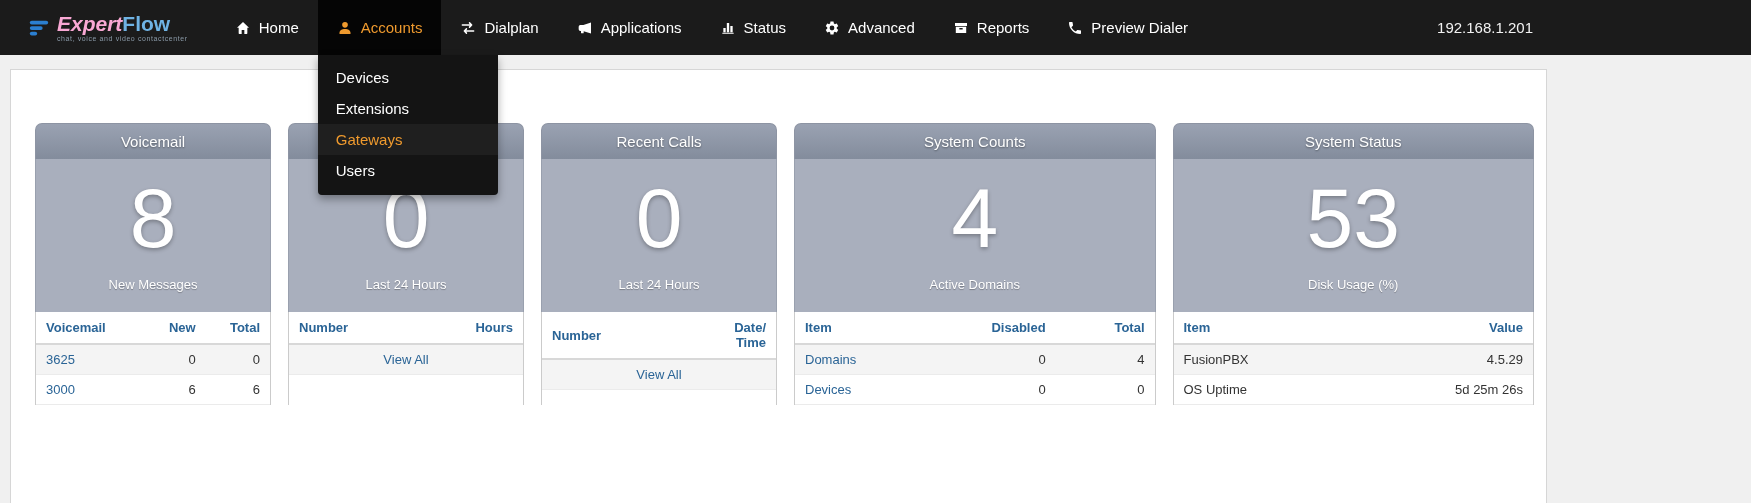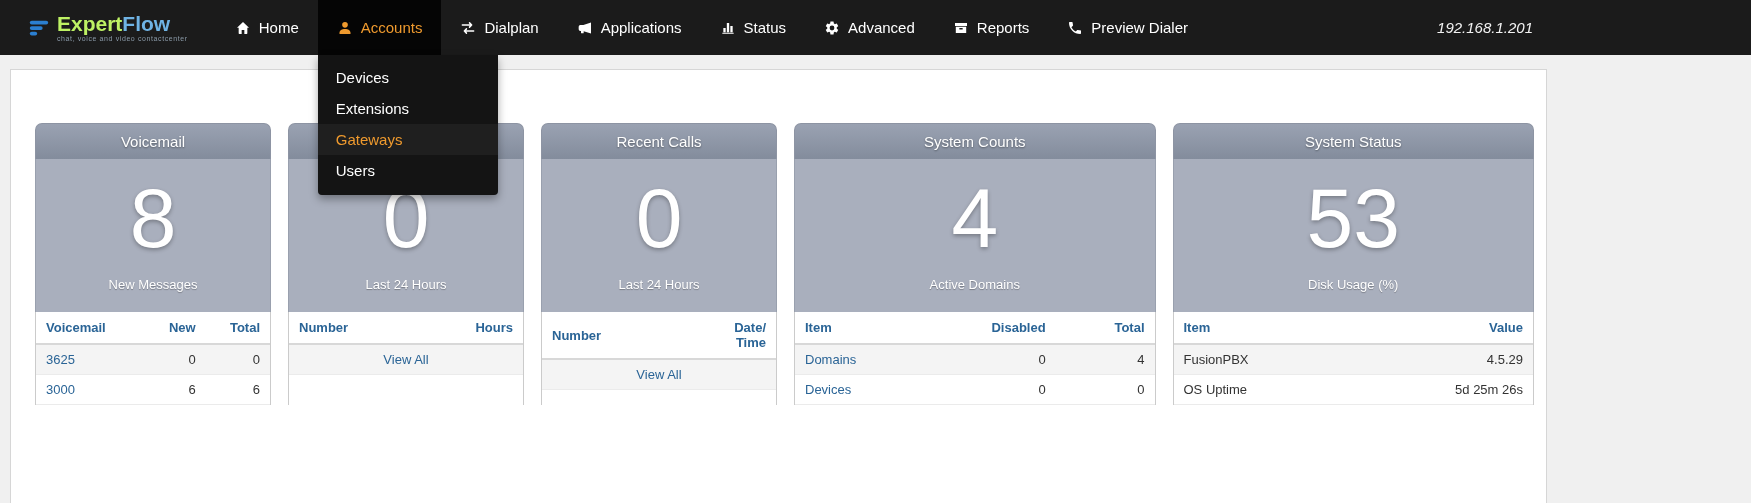--- a/index.html
+++ b/index.html
@@ -16,21 +16,21 @@
     height:55px; background:#1b1b1b;
     display:flex; align-items:stretch;
     position:relative; z-index:100;
   }
   .brand {
     display:flex; align-items:center;
     padding-left:28px; margin-right:28px; cursor:pointer;
   }
   .brand svg { margin-right:7px; }
   .brand-line { font-size:21px; font-weight:bold; line-height:20px; }
-  .brand-primary { color:#bef264; }
+  .brand-primary { color:#f9a8d4;font-style:italic; }
   .brand-secondary { color:#6fb3e4; }
   .brand-tagline { font-size:7px; color:#8b9aa8; letter-spacing:.6px; margin-top:1px; }
 
   .nav-list { display:flex; list-style:none; margin:0; padding:0; }
   .nav-item {
     display:flex; align-items:center; padding:0 19px;
     color:#ffffff; font-size:15px; cursor:pointer; position:relative; white-space:nowrap;
   }
   .nav-item svg { margin-right:8px; flex:none; }
   .nav-item.active { background:#050505; color:#ef9a2e; }
@@ -38,21 +38,21 @@
   .dropdown {
     position:absolute; top:55px; left:0; width:180px;
     background:#141414; padding:7px 0 9px;
     border-radius:0 0 4px 4px; box-shadow:0 4px 8px rgba(0,0,0,.35);
   }
   .dd-item { padding:7px 18px; color:#ffffff; font-size:15px; cursor:pointer; }
   .dd-item.active { color:#ef9a2e; background:rgba(255,255,255,.05); }
 
   .nav-ip {
     margin-left:auto; align-self:center;
-    color:#f2f2f2; font-size:15px; padding-right:218px;font-style:italic;
+    color:#f2f2f2; font-size:15px; padding-right:218px;
   }
 
   
   .panel {
     position:absolute; left:10px; top:69px;
     width:1537px; height:600px;
     background:#ffffff; border:1px solid #d6d6d6;
     padding:25px 14px 0 24px; z-index:1;
   }
   .page-header { display:flex; justify-content:space-between; width:1499px; }

